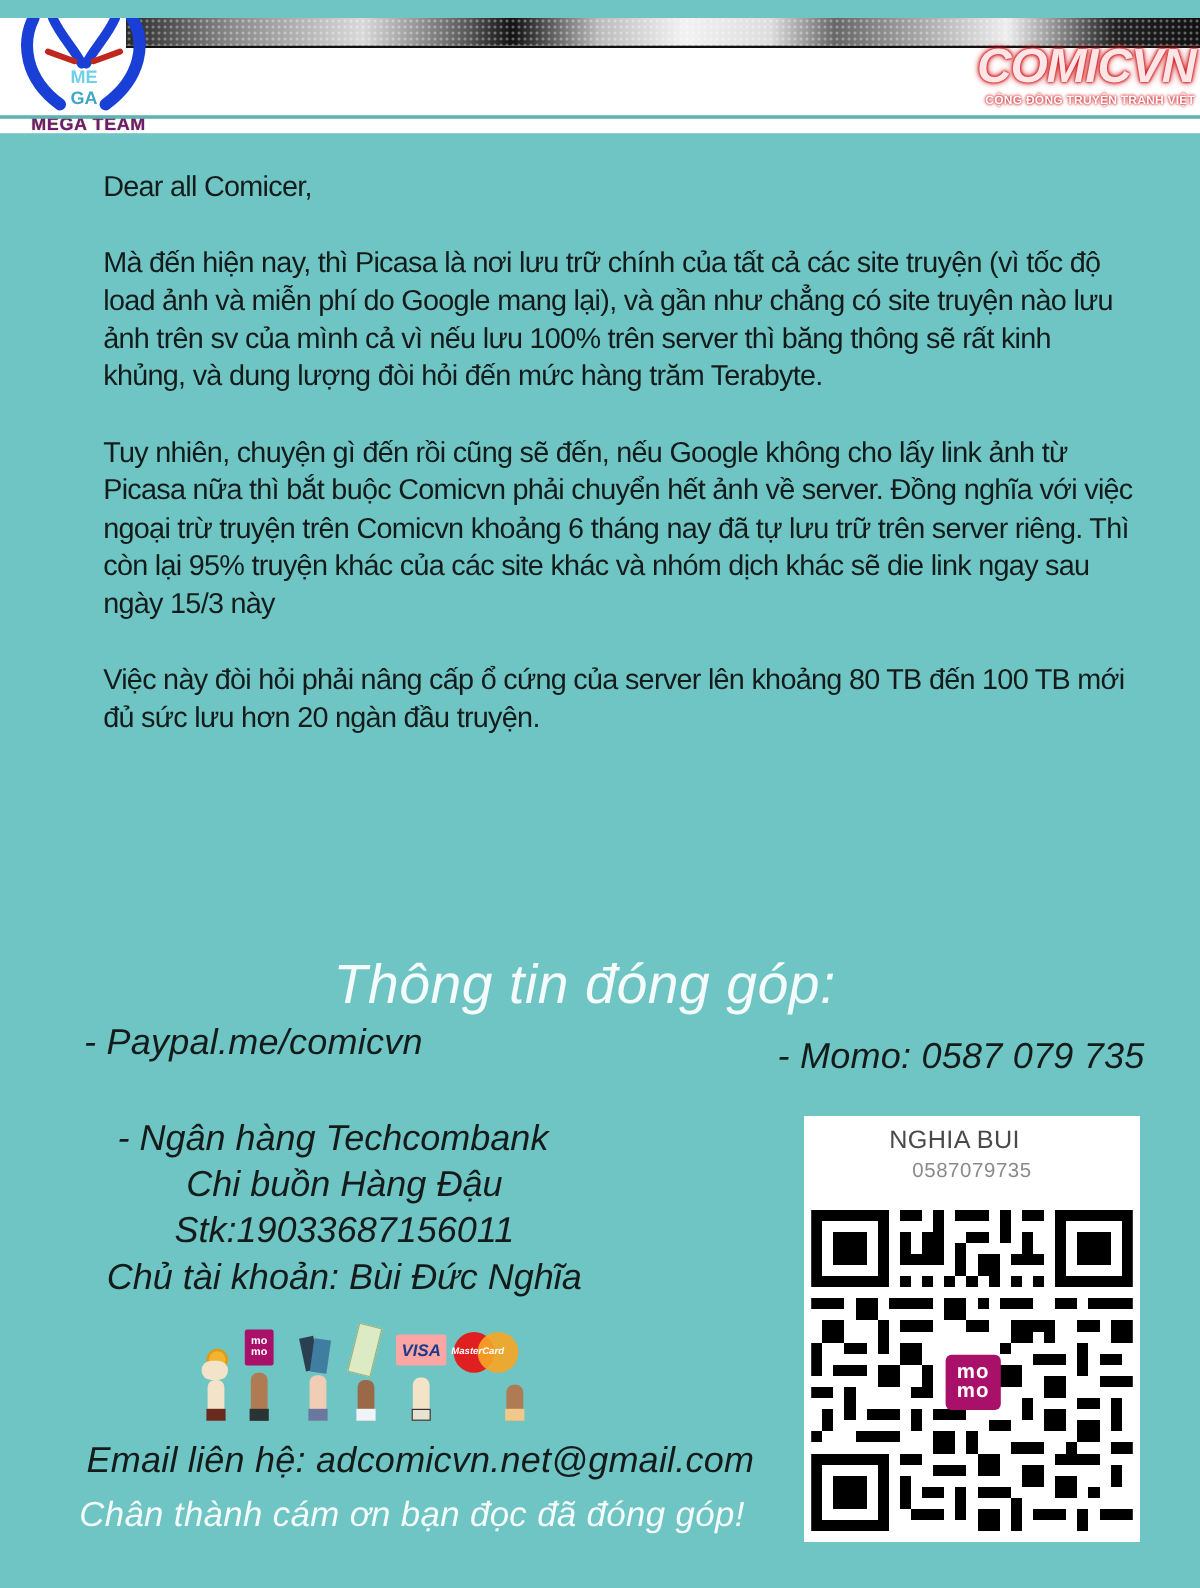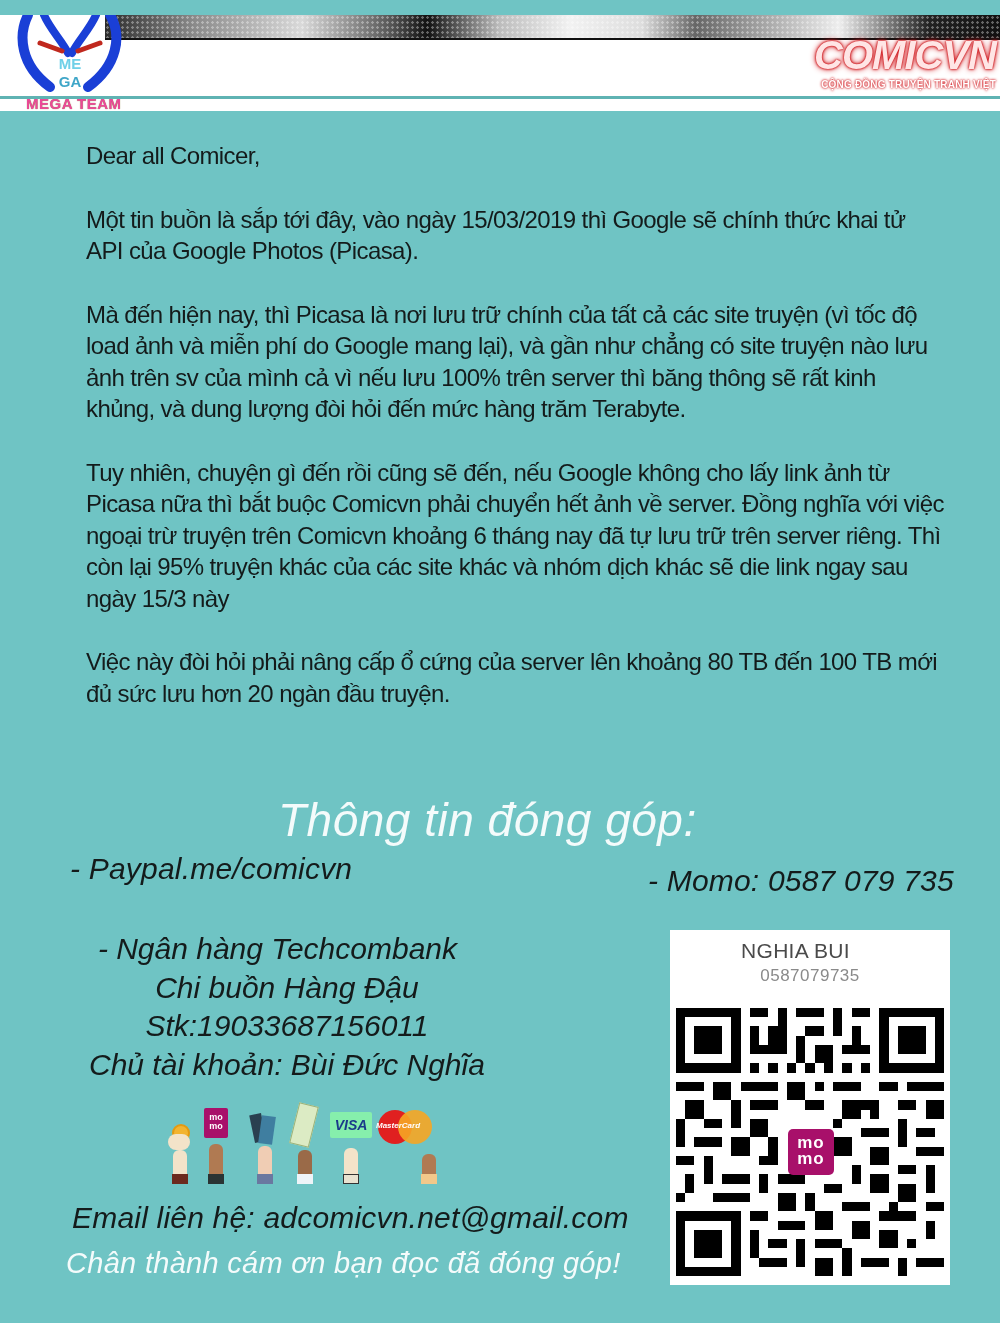--- a/index.html
+++ b/index.html
@@ -26,21 +26,21 @@
       background-image: radial-gradient(rgba(255,255,255,0.35) 1px, transparent 1.5px);
       background-size: 5px 5px;
     }
     .mega-logo {
       position: absolute; left: 10px; top: 0; width: 120px; height: 96px;
     }
     .mega-logo svg { position: absolute; left: 0; top: 0; }
     .mega-team {
       position: absolute; left: 16px; top: 80px;
       font-size: 15px; font-weight: bold; letter-spacing: 0.5px;
-      color: #ec4899;
+      color: #701a75;
       text-shadow: 0 0 1px #7a6d1e;
     }
     .comicvn-logo {
       position: absolute; right: 4px; top: 20px; width: 200px; height: 66px;
       text-align: right;
     }
     .comicvn-title {
       font-size: 40px; font-weight: bold; font-style: italic;
       color: #ffe5e5; letter-spacing: -1px;
       text-shadow: 0 0 3px #d2181e, 0 0 6px #d2181e, 0 0 2px #b00;
@@ -144,21 +144,20 @@
 
   <div class="comicvn-logo">
     <div class="comicvn-title">COMICVN</div>
     <div class="comicvn-tagline">CỘNG ĐỒNG TRUYỆN TRANH VIỆT</div>
   </div>
 </div>
 <div class="header-divider"></div>
 
 <div class="letter">
   <p class="greeting">Dear all Comicer,</p>
-  <p>Một tin buồn là sắp tới đây, vào ngày 15/03/2019 thì Google sẽ chính thức khai tử API của Google Photos (Picasa).</p>
   <p>Mà đến hiện nay, thì Picasa là nơi lưu trữ chính của tất cả các site truyện (vì tốc độ load ảnh và miễn phí do Google mang lại), và gần như chẳng có site truyện nào lưu ảnh trên sv của mình cả vì nếu lưu 100% trên server thì băng thông sẽ rất kinh khủng, và dung lượng đòi hỏi đến mức hàng trăm Terabyte.</p>
   <p>Tuy nhiên, chuyện gì đến rồi cũng sẽ đến, nếu Google không cho lấy link ảnh từ Picasa nữa thì bắt buộc Comicvn phải chuyển hết ảnh về server. Đồng nghĩa với việc ngoại trừ truyện trên Comicvn khoảng 6 tháng nay đã tự lưu trữ trên server riêng. Thì còn lại 95% truyện khác của các site khác và nhóm dịch khác sẽ die link ngay sau ngày 15/3 này</p>
   <p>Việc này đòi hỏi phải nâng cấp ổ cứng của server lên khoảng 80 TB đến 100 TB mới đủ sức lưu hơn 20 ngàn đầu truyện.</p>
 </div>
 
 <div class="donate-title">Thông tin đóng góp:</div>
 <div class="donate-line paypal">- Paypal.me/comicvn</div>
 <div class="donate-line momo">- Momo: 0587 079 735</div>
 
 <div class="bank">
@@ -192,21 +191,21 @@
     <div class="cuff" style="background:#6a78a0;"></div>
   </div>
 
   <div class="hand" style="left:128px; width:34px; height:80px;">
     <div style="position:absolute; left:6px; top:0; width:20px; height:42px; background:#dcebc4; border:1px solid #9ab27a; transform:rotate(14deg);"></div>
     <div class="arm" style="background:#9a6a48; height:34px;"></div>
     <div class="cuff" style="background:#eef4f8;"></div>
   </div>
 
   <div class="hand" style="left:168px; width:46px; height:78px;">
-    <div style="position:absolute; left:2px; top:6px; width:42px; height:26px; background:#86efac; border-radius:2px; color:#1a3a8a; font-weight:bold; font-style:italic; font-size:14px; line-height:26px; text-align:center;">VISA</div>
+    <div style="position:absolute; left:2px; top:6px; width:42px; height:26px; background:#fca5a5; border-radius:2px; color:#1a3a8a; font-weight:bold; font-style:italic; font-size:14px; line-height:26px; text-align:center;">VISA</div>
     <div class="arm" style="background:#f3e3c9; height:36px;"></div>
     <div class="cuff" style="background:#e8e2d0; border:1px solid #333;"></div>
   </div>
 
   <div class="hand" style="left:216px; width:66px; height:78px;">
     <div style="position:absolute; left:2px; top:4px; width:34px; height:34px; border-radius:50%; background:#e02020;"></div>
     <div style="position:absolute; left:22px; top:4px; width:34px; height:34px; border-radius:50%; background:#f6a623; opacity:0.9;"></div>
     <div style="position:absolute; left:0; top:15px; width:60px; font-size:8px; font-weight:bold; font-style:italic; color:#fff;">MasterCard</div>
     <div class="arm" style="background:#b07a52; height:30px; left:auto; right:6px; margin-left:0;"></div>
     <div class="cuff" style="background:#f2c88a; left:auto; right:5px; margin-left:0;"></div>

